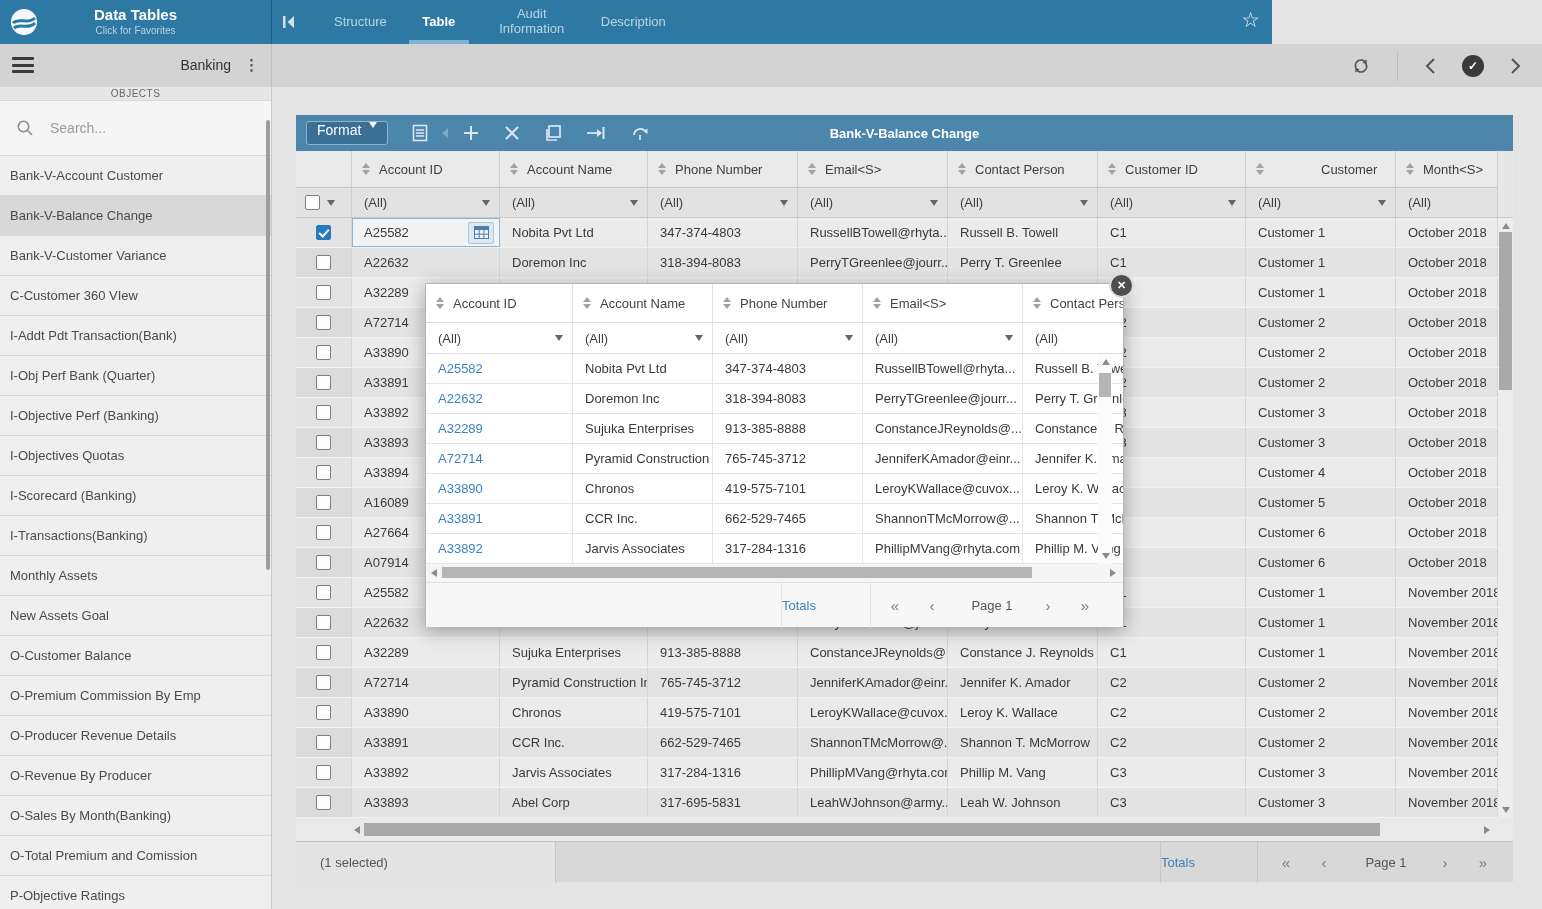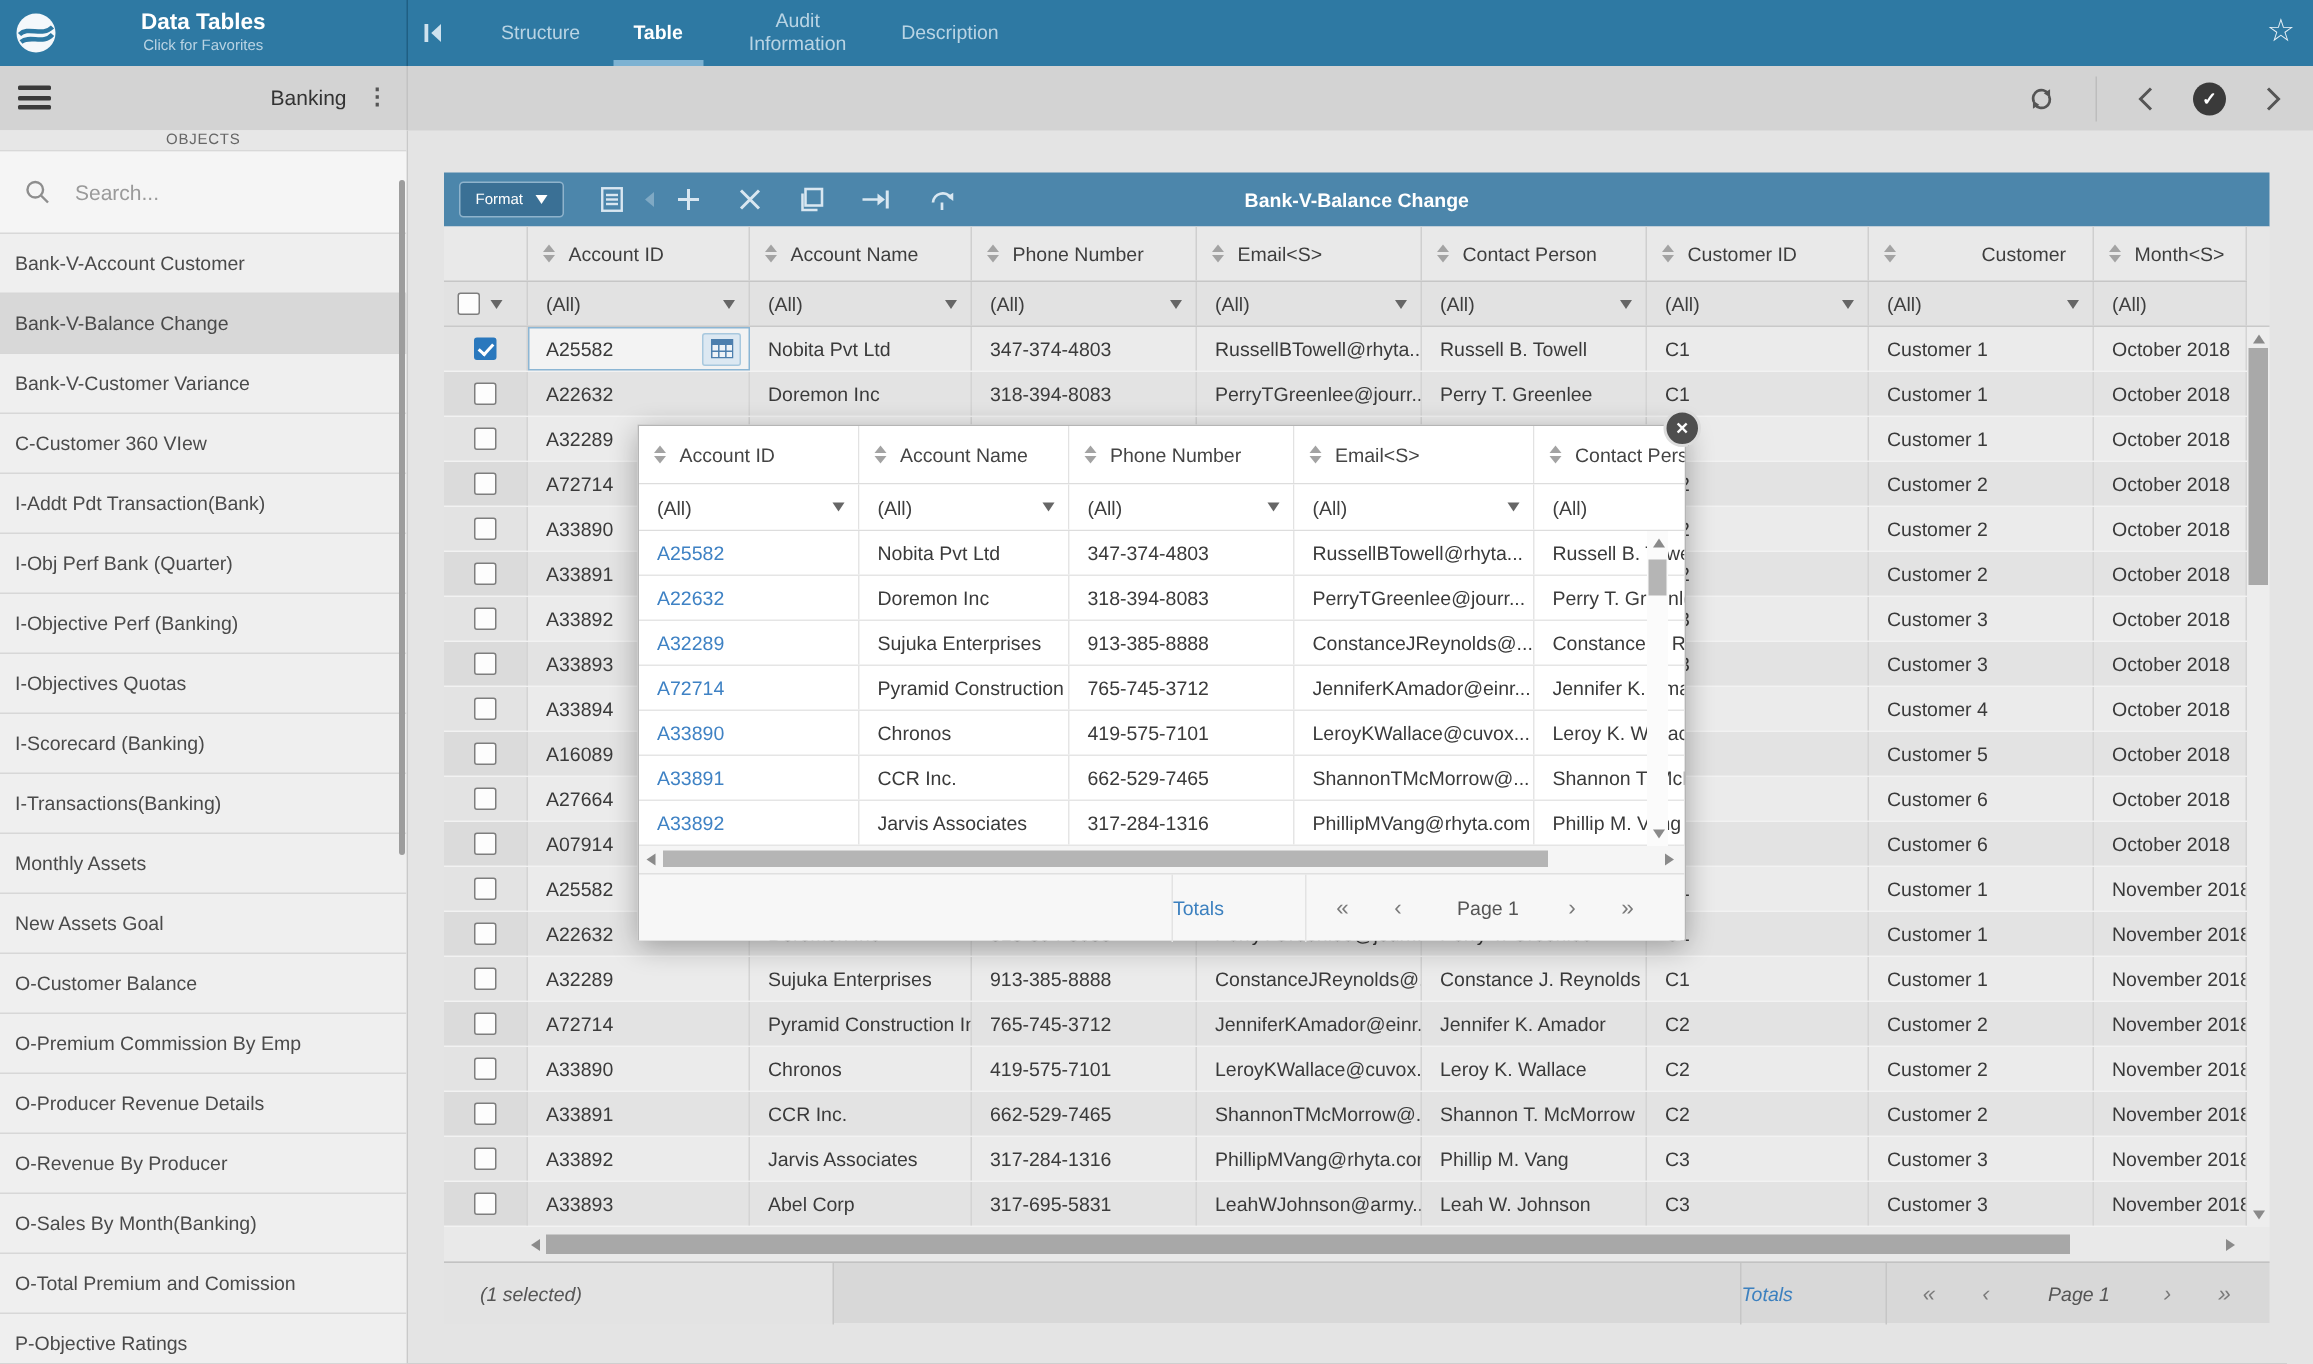--- a/index.html
+++ b/index.html
@@ -1,20 +1,20 @@
 <!DOCTYPE html>
 <html><head>
 <meta charset="utf-8">
 <style>
   html,body{margin:0;padding:0;background:#bfbfbf;}
   *{box-sizing:border-box;font-family:"Liberation Sans",sans-serif;}
   .screen{position:relative;width:1542px;height:909px;background:#e4e4e4;overflow:hidden;}
 
   
-  .topbar{position:absolute;left:0;top:0;width:1542px;height:44px;background:#2e79a3;}
+  .topbar{position:absolute;left:0;top:0;width:1272px;height:44px;background:#2e79a3;}
   .tb-left{position:absolute;left:0;top:0;width:272px;height:44px;border-right:1px solid #1f5f83;display:flex;align-items:center;}
   .logo{position:absolute;left:10px;top:8px;}
   .app-titles{width:100%;text-align:center;color:#fff;line-height:1.25;}
   .app-title{font-size:15px;font-weight:bold;}
   .app-sub{font-size:10px;color:#b9d3e3;}
   .tabswrap{position:absolute;left:280px;top:0;height:44px;display:flex;align-items:center;}
   .collapse-ic{margin-right:22px;}
   .tab{position:relative;height:44px;display:flex;align-items:center;justify-content:center;text-align:center;color:#b9d4e4;font-size:13px;line-height:1.15;padding:0 14px;min-width:76px;max-width:110px;cursor:pointer;}
   .tab.active{color:#fff;font-weight:bold;}
   .tab.active::after{content:"";position:absolute;left:8px;right:8px;bottom:0;height:4px;background:#7db2d2;}
@@ -38,21 +38,21 @@
   .searchbox{height:55px;background:#f5f5f5;border-bottom:1px solid #d8d8d8;display:flex;align-items:center;padding-left:16px;}
   .searchbox input{border:none;outline:none;background:transparent;font-size:14px;color:#555;margin-left:14px;width:190px;}
   .searchbox input::placeholder{color:#9a9a9a;}
   .side-item{height:40px;line-height:39px;border-bottom:1px solid #d7d7d7;font-size:13px;color:#4a4a4a;padding-left:10px;background:#efefef;cursor:pointer;white-space:nowrap;overflow:hidden;}
   .side-item.selected{background:#d8d8d8;}
   .side-scroll{position:absolute;right:1px;top:33px;width:4px;height:450px;background:#9d9d9d;border-radius:2px;}
 
   
   .panel{position:absolute;left:296px;top:115px;width:1217px;height:767px;}
   .toolbar{position:absolute;left:0;top:0;width:1217px;height:36px;background:#4c86ab;display:flex;align-items:center;}
-  .fmt-btn{margin-left:10px;height:24px;padding:0 10px;background:#3a7095;border:1px solid #8fb3cc;border-radius:3px;color:#fff;font-size:10px;display:flex;align-items:center;cursor:pointer;}
+  .fmt-btn{margin-left:10px;height:24px;padding:0 10px;background:#3a7095;border:1px solid #8fb3cc;border-radius:3px;color:#fff;font-size:14px;display:flex;cursor:pointer;}
   .fmt-btn .caret{margin-left:8px;border-top-color:#fff;}
   .tool-ic{margin:0 12px;display:flex;align-items:center;cursor:pointer;}
   .tool-sep{width:0;height:0;border-top:5px solid transparent;border-bottom:5px solid transparent;border-right:6px solid #7fa9c4;margin:0 2px;}
   .tbl-title{position:absolute;left:50%;transform:translateX(-50%);color:#fff;font-size:13px;font-weight:bold;white-space:nowrap;}
 
   .cols{display:flex;}
   .cols>:nth-child(1){width:56px;flex:none;}
   .cols>:nth-child(2){width:148px;flex:none;}
   .cols>:nth-child(3){width:148px;flex:none;}
   .cols>:nth-child(4){width:150px;flex:none;}
@@ -97,21 +97,21 @@
   .vscroll .thumb{position:absolute;left:1px;top:14px;width:13px;height:158px;background:#a9a9a9;}
   .arr{position:absolute;width:0;height:0;}
   .arr-up{left:4px;top:5px;border-left:4px solid transparent;border-right:4px solid transparent;border-bottom:6px solid #8a8a8a;}
   .arr-dn{left:4px;bottom:5px;border-left:4px solid transparent;border-right:4px solid transparent;border-top:6px solid #8a8a8a;}
   .hscroll{position:absolute;left:0;top:703px;width:1217px;height:23px;background:#e9e9e9;}
   .hscroll .thumb{position:absolute;left:68px;top:5px;width:1016px;height:13px;background:#a8a8a8;}
   .arr-l{left:58px;top:8px;border-top:4px solid transparent;border-bottom:4px solid transparent;border-right:6px solid #8a8a8a;}
   .arr-r{left:1188px;top:8px;border-top:4px solid transparent;border-bottom:4px solid transparent;border-left:6px solid #8a8a8a;}
 
   
-  .mfoot{position:absolute;left:0;top:726px;width:1217px;height:41px;background:#d8d8d8;border-top:1px solid #c2c2c2;font-size:13px;color:#555;font-style:italic;}
+  .mfoot{position:absolute;left:0;top:726px;width:1217px;height:41px;background:#d8d8d8;border-top:1px solid #c2c2c2;font-size:13px;color:#555;}
   .selbox{position:absolute;left:0;top:0;width:260px;height:41px;line-height:41px;background:#e3e3e3;border-right:1px solid #c6c6c6;padding-left:24px;}
   .totals{position:absolute;top:0;height:41px;line-height:41px;text-align:left;color:#3c80bf;cursor:pointer;}
   .mfoot .totals{left:864px;width:98px;border-left:1px solid #c6c6c6;border-right:1px solid #c6c6c6;}
   .pg{position:absolute;top:0;height:41px;line-height:41px;text-align:center;color:#7a7a7a;font-size:15px;cursor:pointer;}
   .pg-label{font-size:13px;color:#555;cursor:default;}
   .mfoot .pg-first{left:975px;width:30px;}
   .mfoot .pg-prev{left:1013px;width:30px;}
   .mfoot .pg-page{left:1050px;width:80px;}
   .mfoot .pg-next{left:1134px;width:30px;}
   .mfoot .pg-last{left:1172px;width:30px;}

